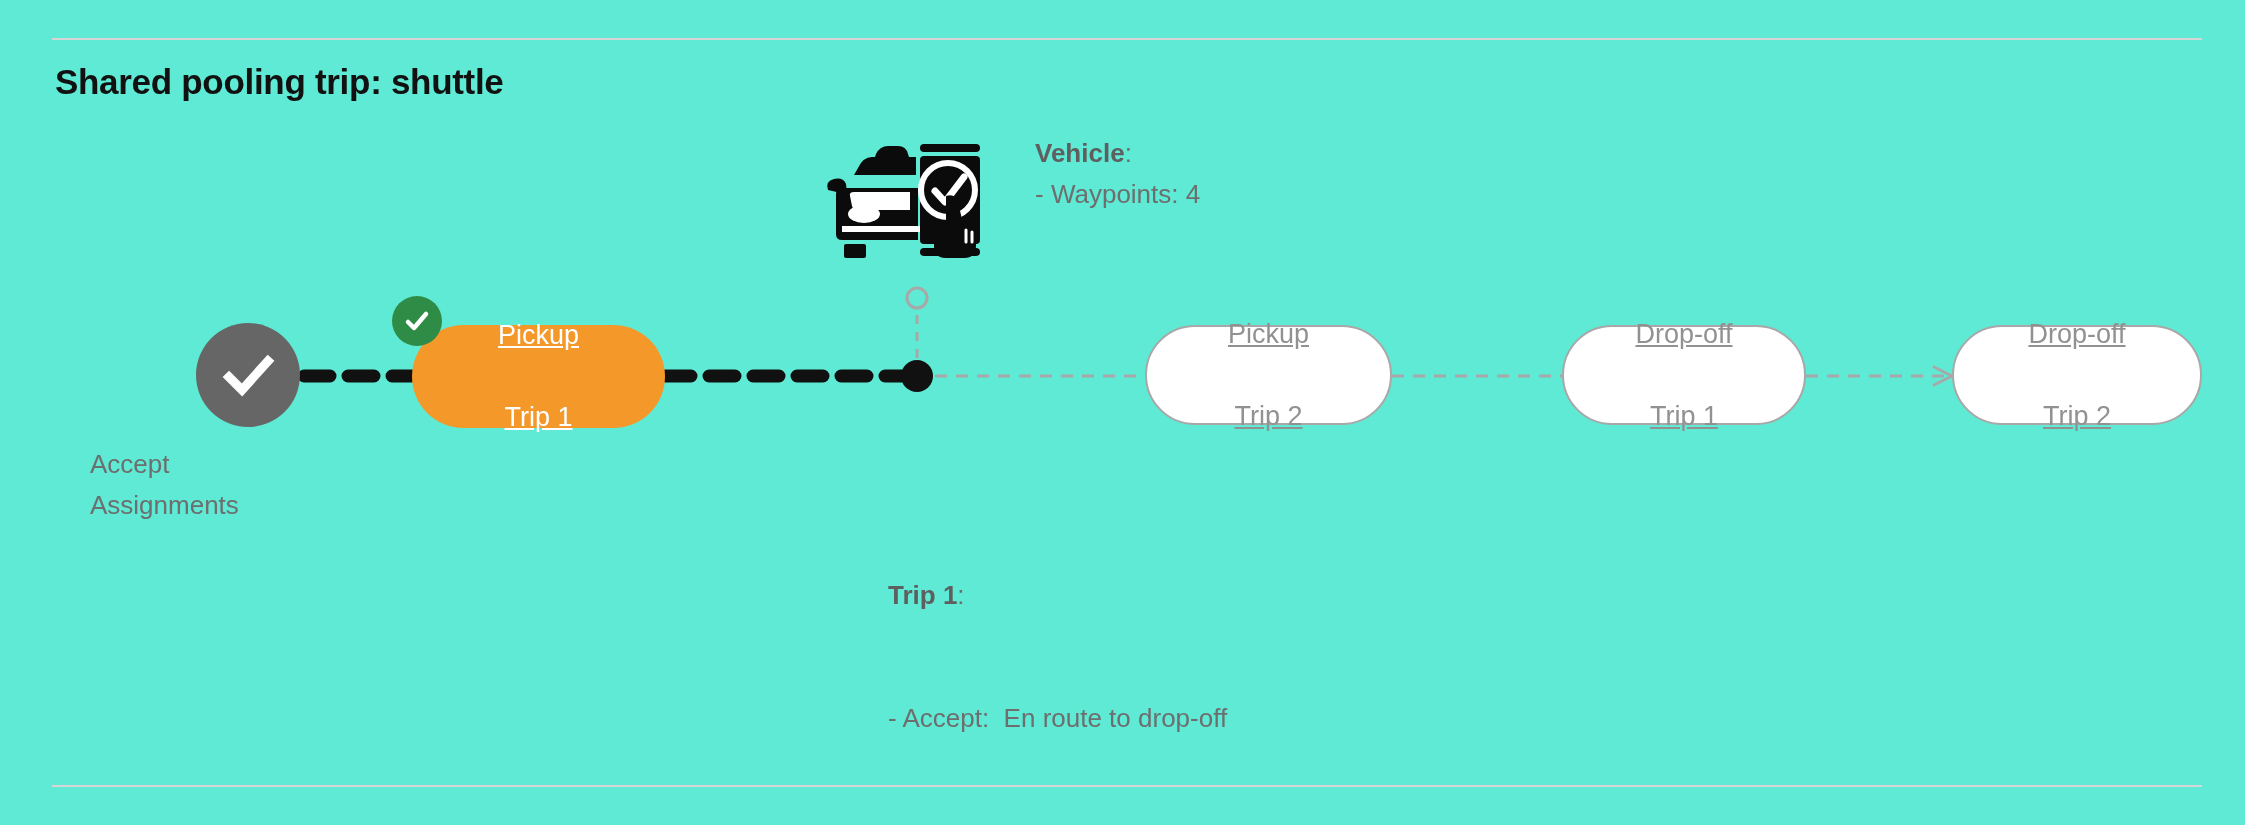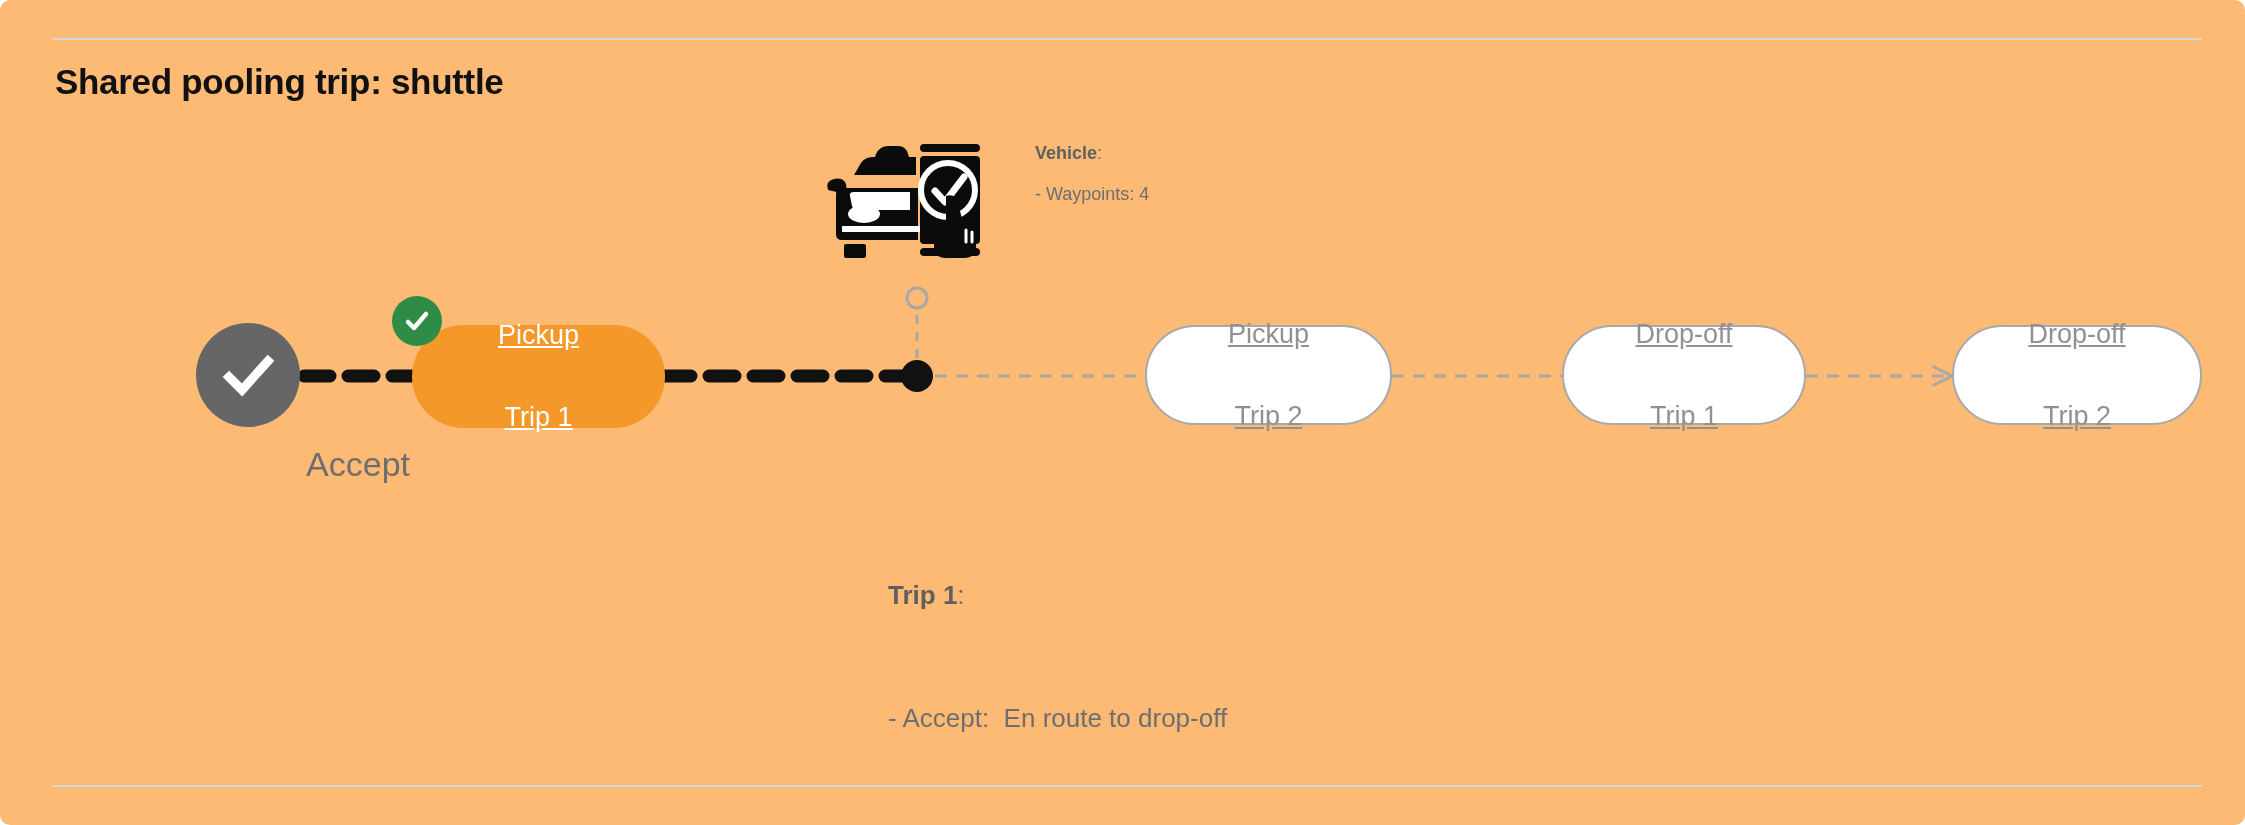--- a/index.html
+++ b/index.html
@@ -6,23 +6,22 @@
   html, body {
     margin: 0;
     padding: 0;
     background: #ffffff;
     font-family: "Liberation Sans", sans-serif;
   }
   #page {
     position: relative;
     width: 2245px;
     height: 825px;
-    background: #fdba74;
+    background: #5eead4;
     overflow: hidden;
-    border-radius: 10px;
   }
 
   
   .divider {
     position: absolute;
     left: 52px;
     width: 2150px;
     height: 2px;
     background: #d6d6d6;
   }
@@ -65,22 +64,22 @@
     background: #666666;
     display: flex;
     align-items: center;
     justify-content: center;
   }
   .accept-label {
     position: absolute;
     left: 90px;
     top: 444px;
     width: 320px;
-    text-align: right;
-    font-size: 34px;
+    text-align: left;
+    font-size: 26px;
     line-height: 41px;
     color: #6e6e6e;
   }
 
   
   .pill {
     position: absolute;
     display: flex;
     align-items: center;
     justify-content: center;
@@ -120,21 +119,21 @@
     position: absolute;
     left: 820px;
     top: 122px;
     width: 160px;
     height: 150px;
   }
   .vehicle-info {
     position: absolute;
     left: 1035px;
     top: 133px;
-    font-size: 18px;
+    font-size: 26px;
     line-height: 41px;
     color: #6e6e6e;
     white-space: nowrap;
   }
   .vehicle-info .hd { font-weight: bold; color: #5f5f5f; }
 
   
   .trips-info {
     position: absolute;
     left: 888px;
@@ -178,20 +177,21 @@
 
   <div class="accept-node">
     <div class="accept-circle">
       <svg width="66" height="66" viewBox="0 0 66 66">
         <polyline points="14,35 27,48 53,19" fill="none" stroke="#ffffff" stroke-width="9" stroke-linecap="square" stroke-linejoin="miter"></polyline>
       </svg>
     </div>
   </div>
   <div class="accept-label">
     <div>Accept</div>
+    <div>Assignments</div>
   </div>
 
   <div class="badge-check">
     <svg width="32" height="32" viewBox="0 0 32 32">
       <polyline points="7,17 13,23 25,9" fill="none" stroke="#ffffff" stroke-width="4.5" stroke-linecap="round" stroke-linejoin="round"></polyline>
     </svg>
   </div>
   <div class="pill active" style="left:412px; top:325px; width:253px; height:103px;">
     <div>
       <div>Pickup</div>

